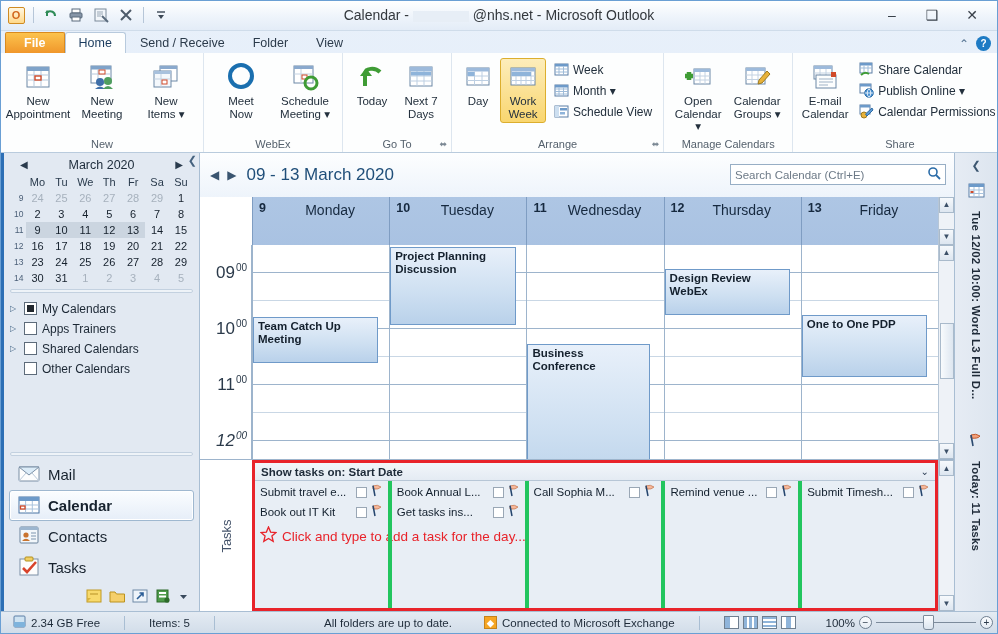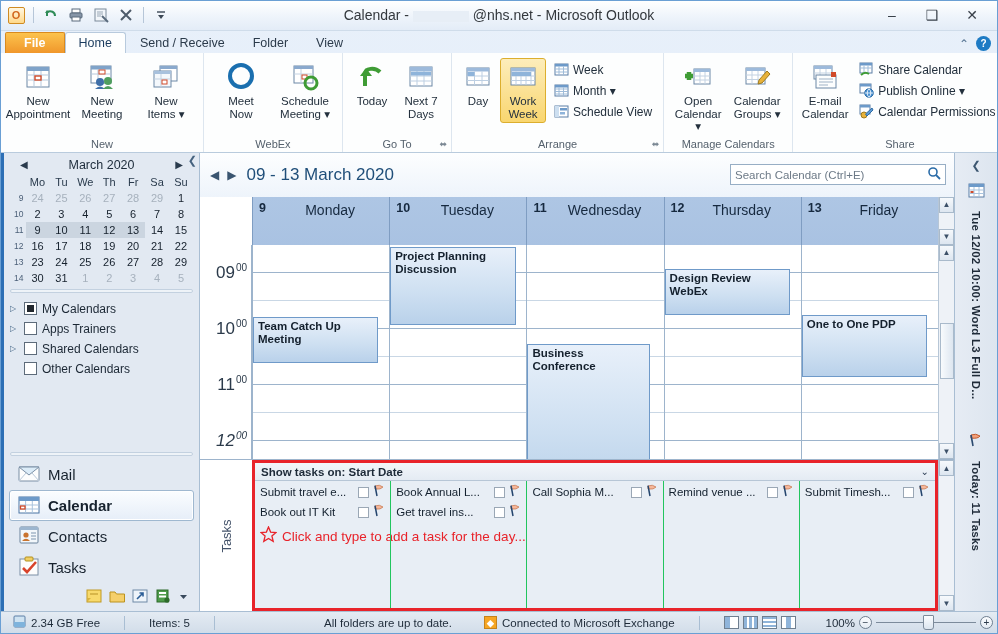--- a/index.html
+++ b/index.html
@@ -179,21 +179,21 @@
     position:absolute; left:50%; top:50%; transform:translate(-50%,-50%) rotate(-90deg);
     font-size:13px; color:#44536a; white-space:nowrap;
   }
   .taskbody { flex:1; display:flex; flex-direction:column; min-width:0;
               border:3px solid #e8232a; border-left:3px solid #e8232a; background:#e8eef5; }
   .showtasks { height:18px; flex:0 0 18px; background:linear-gradient(180deg,#f2f6fa,#e4ebf3);
                border-bottom:1px solid #b7c6d6; display:flex; align-items:center;
                padding:0 6px; font-size:11.5px; color:#1d2a38; font-weight:bold; position:relative; }
   .showtasks .chev { position:absolute; right:6px; font-size:10px; color:#2f4056; font-weight:normal;}
   .taskcols { flex:1; display:flex; min-height:0; }
-  .taskcol { flex:1; border-left:1px solid #22c55e; padding:1px 0 0 0; min-width:0; }
+  .taskcol { flex:1; border-left:4px solid #22c55e; padding:1px 0 0 0; min-width:0; }
   .taskcol:first-child { border-left:none; }
   .trow { display:flex; align-items:center; height:20px; padding:0 3px 0 5px; gap:3px; }
   .trow .tname { flex:1; font-size:11.5px; color:#13202e; white-space:nowrap; overflow:hidden; }
   .tcbx { width:11px;height:11px;border:1px solid #9aa7b5;background:#fff;flex:0 0 11px; }
   .addtask { display:flex; align-items:center; gap:5px; padding:4px 0 0 5px; color:#e8232a; font-size:13.5px; white-space:nowrap;}
   .task-vscroll { width:16px; flex:0 0 16px; background:#eef2f7; border-left:1px solid #b7c6d6;
                   display:flex; flex-direction:column; justify-content:space-between; }
 
   
   .todobar { width:43px; flex:0 0 43px; background:linear-gradient(90deg,#e6ecf4,#dde5ef);
@@ -976,21 +976,21 @@
               <div class="taskcol">
                 <div class="trow">
                   <span class="tname">Book Annual L...</span>
                   <span class="tcbx"></span>
                   <span><svg width="15" height="14" viewBox="0 0 15 14">
                       <path d="M3 2 q4.5 -2 8 1 q-2 2.8 -8 2 Z" fill="#f6b79a" stroke="#c87d58" stroke-width=".8"></path>
                       <line x1="3" y1="1.6" x2="5" y2="12" stroke="#24456d" stroke-width="1.5"></line>
                     </svg></span>
                 </div>
                 <div class="trow">
-                  <span class="tname">Get travel ins...</span>
+                  <span class="tname">Get tasks ins...</span>
                   <span class="tcbx"></span>
                   <span><svg width="15" height="14" viewBox="0 0 15 14">
                       <path d="M3 2 q4.5 -2 8 1 q-2 2.8 -8 2 Z" fill="#f6b79a" stroke="#c87d58" stroke-width=".8"></path>
                       <line x1="3" y1="1.6" x2="5" y2="12" stroke="#24456d" stroke-width="1.5"></line>
                     </svg></span>
                 </div>
               </div>
               <div class="taskcol">
                 <div class="trow">
                   <span class="tname">Call Sophia M...</span>

